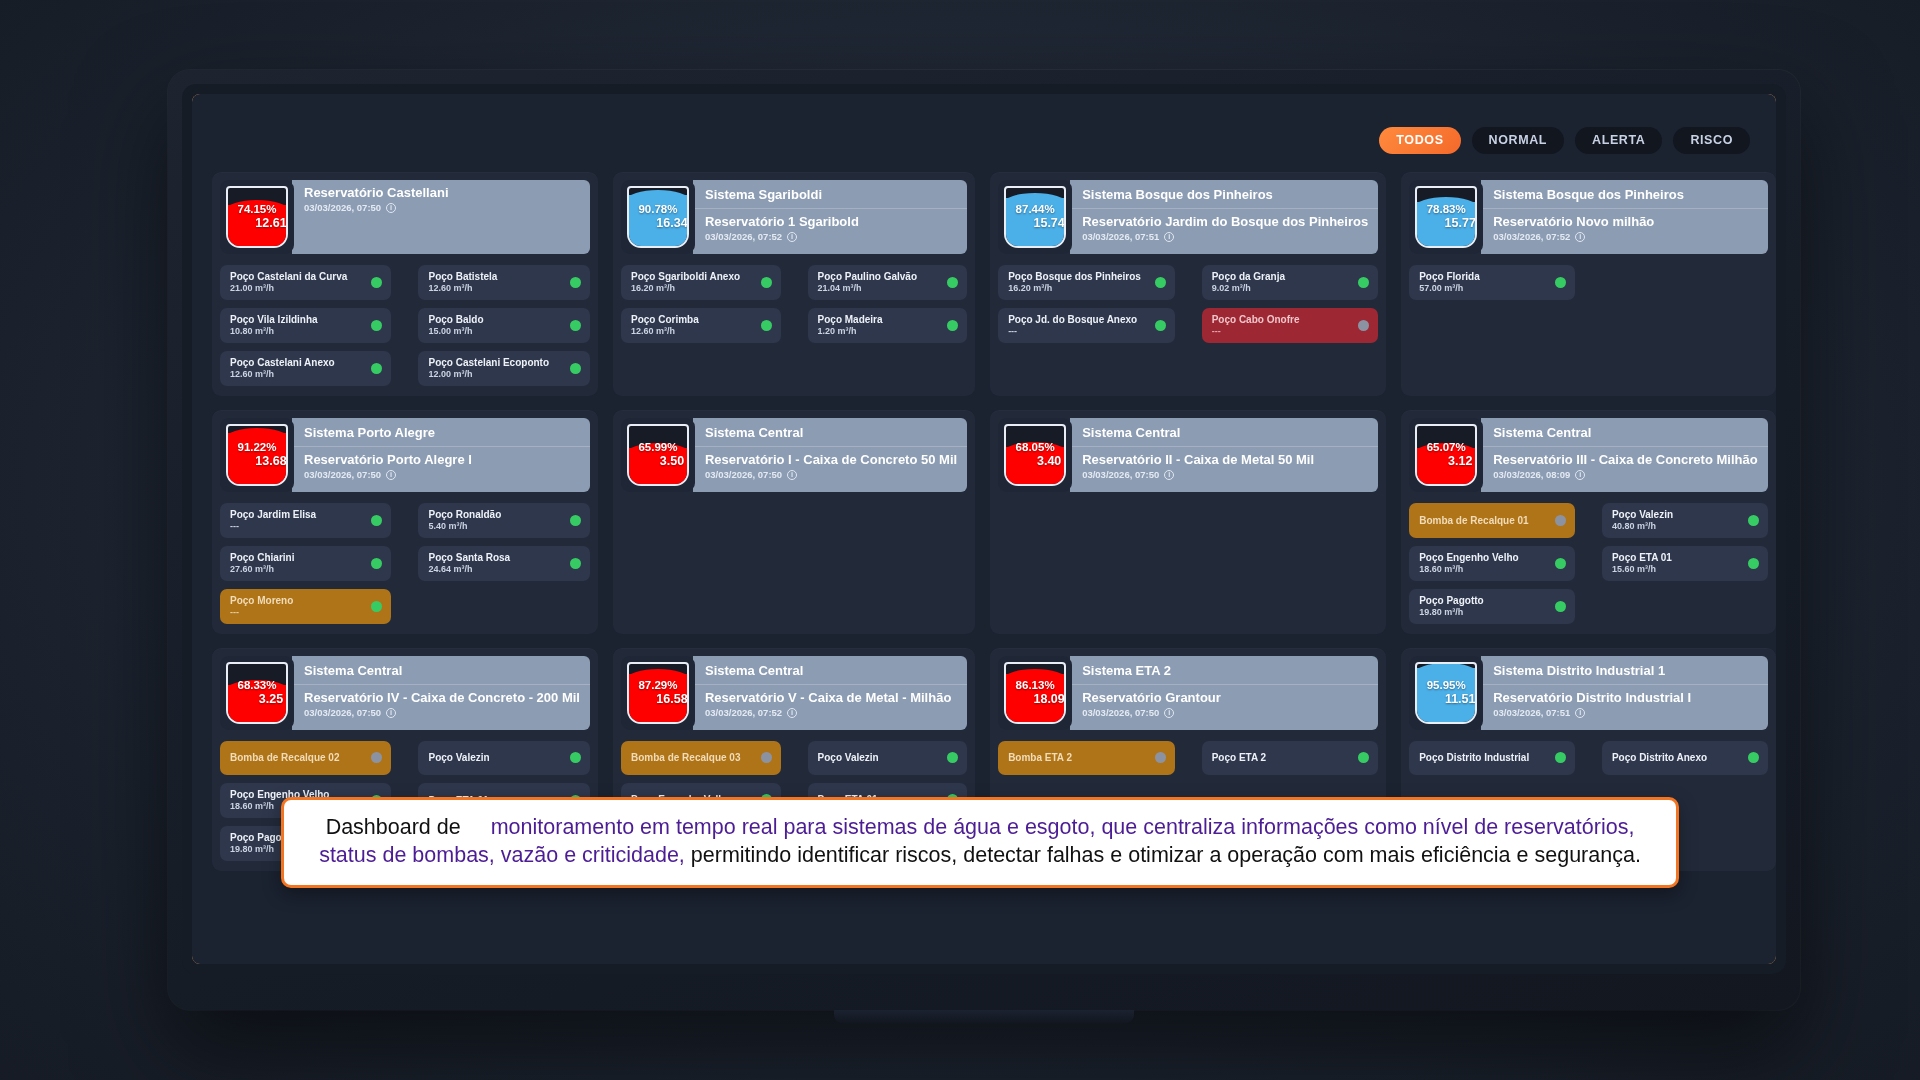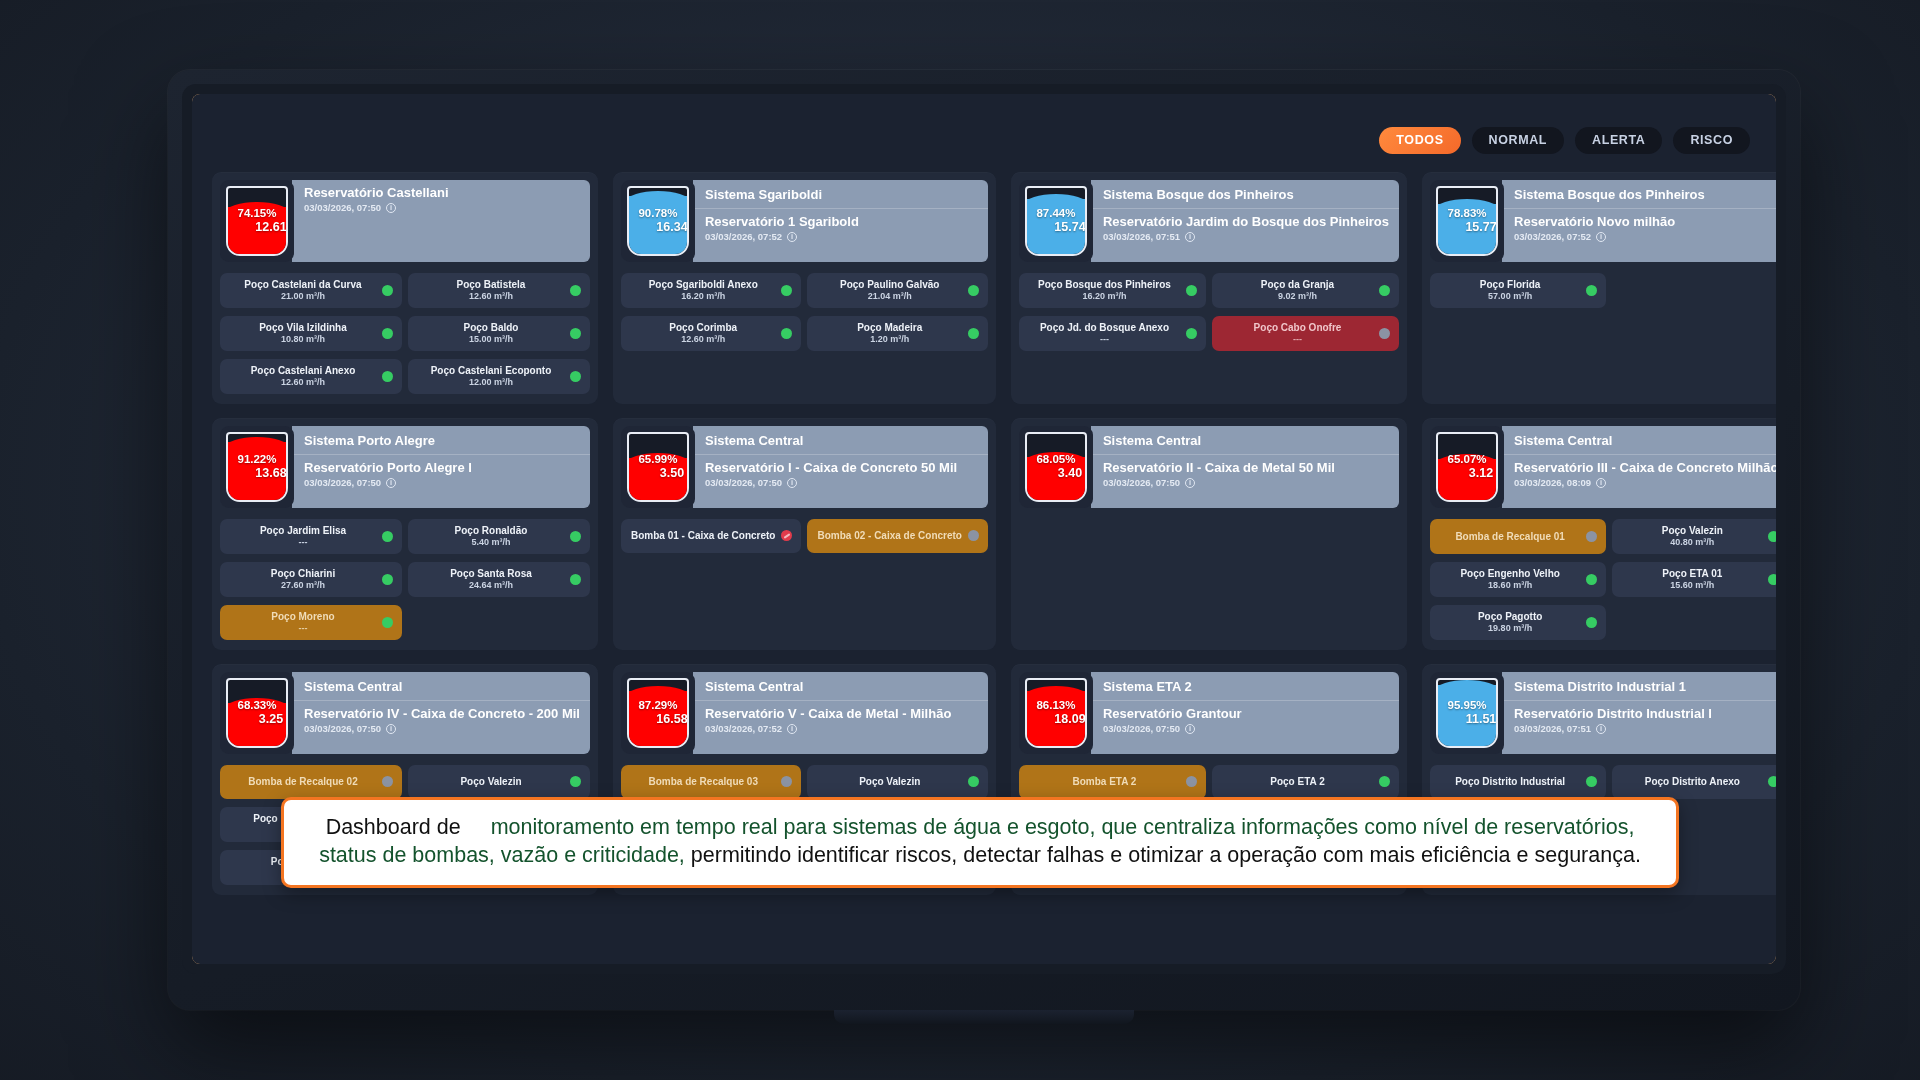--- a/index.html
+++ b/index.html
@@ -101,21 +101,21 @@
   }
   .gauge-wrap {
     background: #1f2636;
     border-radius: 9px;
     padding: 6px;
     flex: 0 0 auto;
     display: flex;
     z-index: 2;
   }
   .gauge {
-    width: 62px; height: 70px;
+    width: 62px; height: 62px;
     border-radius: 4px 4px 14px 14px;
     border: 2px solid #e9edf5;
     background: #161b26;
     position: relative;
     overflow: hidden;
     display: flex;
     flex-direction: column;
     align-items: center;
     justify-content: center;
   }
@@ -177,23 +177,22 @@
     width: 10px; height: 10px; border-radius: 50%;
     border: 1px solid #e0e7f2;
     display: inline-flex; align-items: center; justify-content: center;
     font-size: 7.5px; line-height: 1; color: #e0e7f2;
     font-weight: bold;
   }
 
   .items {
     display: grid;
     grid-template-columns: 1fr 1fr;
-    gap: 8px 6px;
+    gap: 8px 27px;
     margin-top: 11px;
-    text-align: center;
   }
   .item {
     background: #2e374c;
     border-radius: 7px;
     padding: 6px 9px 7px 10px;
     display: flex; align-items: center; gap: 6px;
     min-height: 34px;
   }
   .item .labels { flex: 1 1 auto; min-width: 0; }
   .item .name {
@@ -236,21 +235,21 @@
     background: #ffffff;
     border: 3px solid #f47521;
     border-radius: 10px;
     padding: 14px 24px 16px 24px;
     text-align: center;
     font-size: 21.5px;
     line-height: 1.28;
     color: #111111;
     box-shadow: 0 6px 18px rgba(0,0,0,.35);
   }
-  #caption .hl { color: #14532d; margin-left: 24px; }
+  #caption .hl { color: #4c1d95; margin-left: 24px; }
 </style>
 </head>
 <body>
 
 <div id="laptop">
   <div id="laptop-body"></div>
   <div id="screen-bezel">
     <div id="screen">
 
       <div id="dash">
@@ -542,34 +541,20 @@
                   <div class="system-name">Sistema Central</div>
                   <div class="res-block">
                     <div class="res-name">Reservatório I - Caixa de Concreto 50 Mil</div>
                     <div class="res-meta">
                       <span>03/03/2026, 07:50</span>
                       <span class="info-ico">i</span>
                     </div>
                   </div>
                 </div>
               </div>
-              <div class="items">
-                <div class="item">
-                  <div class="labels">
-                    <div class="name">Bomba 01 - Caixa de Concreto</div>
-                  </div>
-                  <span class="dot red"></span>
-                </div>
-                <div class="item warn">
-                  <div class="labels">
-                    <div class="name">Bomba 02 - Caixa de Concreto</div>
-                  </div>
-                  <span class="dot gray"></span>
-                </div>
-              </div>
             </div>
             <div class="card">
               <div class="card-top">
                 <div class="gauge-wrap">
                   <div class="gauge">
                     <div class="fill" style="background: rgb(255, 0, 0); height: 68%;"></div>
                     <div class="txt">
                       <div class="pct">68.05%</div>
                       <div class="val">3.40</div>
                     </div>

